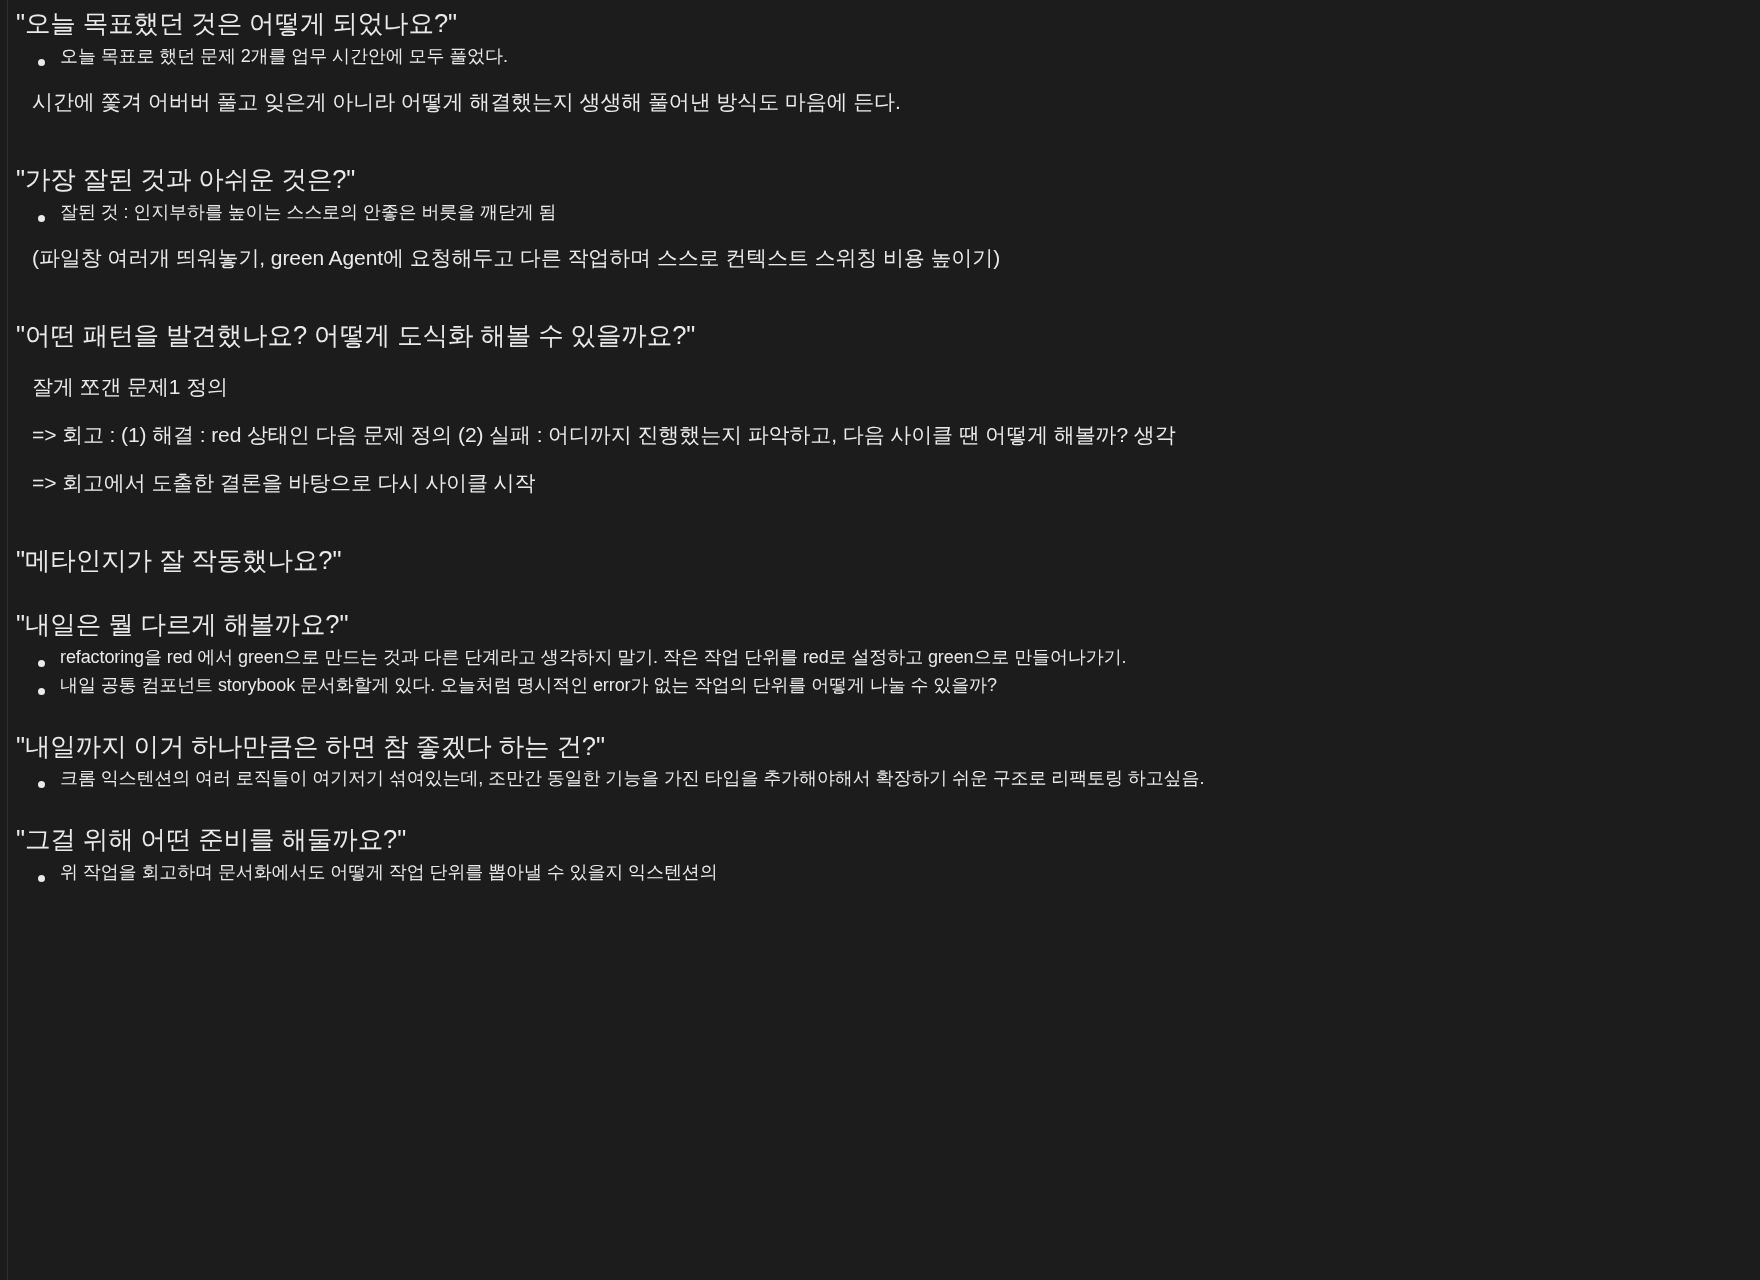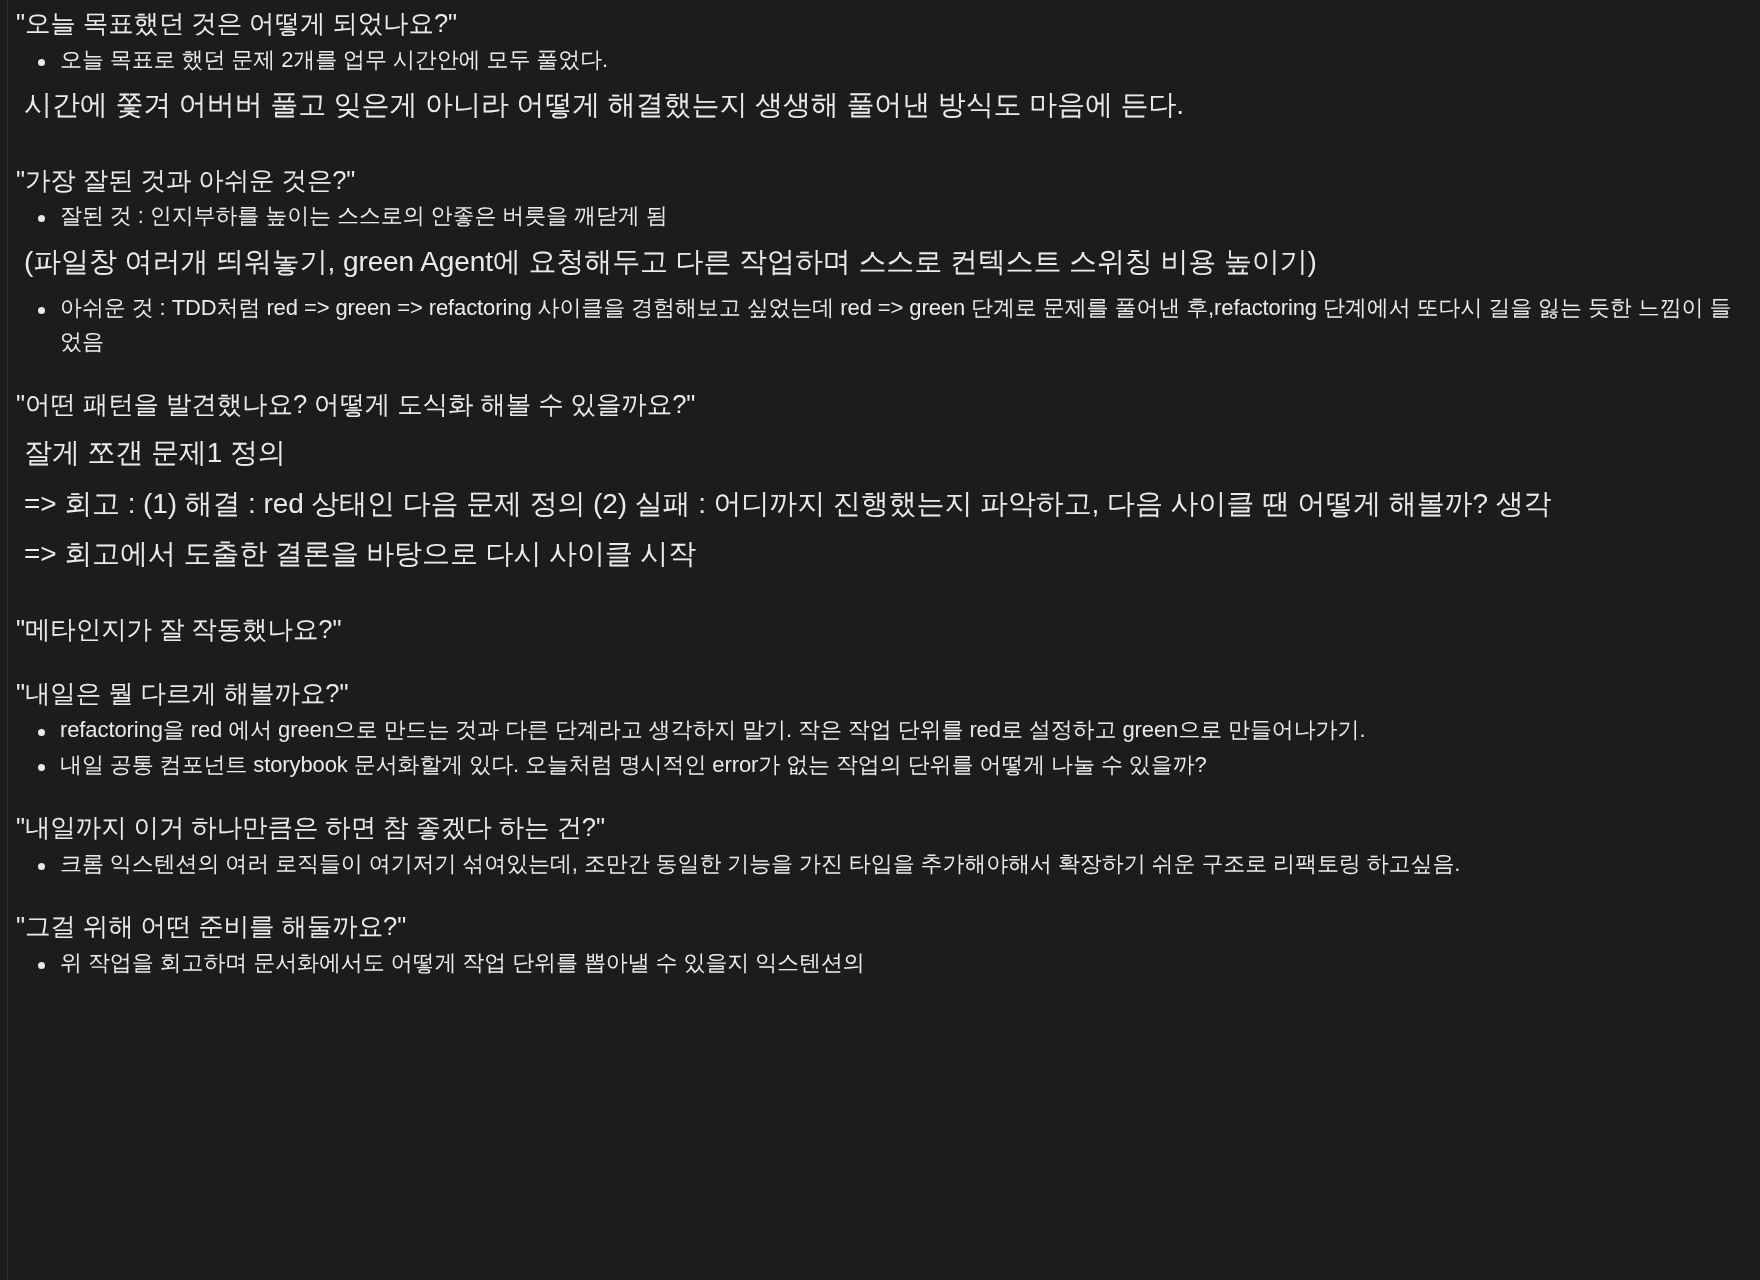--- a/index.html
+++ b/index.html
@@ -30,42 +30,42 @@
     border-right: 1px solid #2e2e2e;
   }
   .content {
     padding-left: 16px;
     padding-right: 16px;
   }
   .block {
     margin: 0;
   }
   .para {
-    font-size: 28px;
+    font-size: 21px;
     line-height: 1.52;
     color: #eaeaea;
-    margin: 8px;
+    margin: 16px;
     letter-spacing: -0.1px;
     white-space: pre-wrap;
   }
   .quote-head {
     font-size: 25.5px;
     line-height: 1.52;
     color: #eaeaea;
     margin: 0;
     letter-spacing: -0.1px;
   }
   ul.bullets {
     margin: 0;
     padding: 0 0 0 34px;
     list-style: none;
   }
   ul.bullets li {
     position: relative;
-    font-size: 22px;
+    font-size: 18px;
     line-height: 1.52;
     color: #eaeaea;
     margin: 0 0 1px 0;
     padding-left: 10px;
     letter-spacing: -0.1px;
   }
   ul.bullets li::before {
     content: "";
     position: absolute;
     left: -12px;
@@ -95,23 +95,20 @@
     </div>
 
     <div class="spacer"></div>
 
     <div class="block">
       <p class="quote-head">"가장 잘된 것과 아쉬운 것은?"</p>
       <ul class="bullets">
         <li>잘된 것 : 인지부하를 높이는 스스로의 안좋은 버릇을 깨닫게 됨</li>
       </ul>
       <p class="para">(파일창 여러개 띄워놓기, green Agent에 요청해두고 다른 작업하며 스스로 컨텍스트 스위칭 비용 높이기)</p>
-      <ul class="bullets">
-        <li>아쉬운 것 : TDD처럼 red =&gt; green =&gt; refactoring 사이클을 경험해보고 싶었는데 red =&gt; green 단계로 문제를 풀어낸 후,refactoring 단계에서 또다시 길을 잃는 듯한 느낌이 들었음</li>
-      </ul>
     </div>
 
     <div class="spacer"></div>
 
     <div class="block">
       <p class="quote-head">"어떤 패턴을 발견했나요? 어떻게 도식화 해볼 수 있을까요?"</p>
       <p class="para">잘게 쪼갠 문제1 정의</p>
       <p class="para">=&gt; 회고 : (1) 해결 : red 상태인 다음 문제 정의 (2) 실패 : 어디까지 진행했는지 파악하고, 다음 사이클 땐 어떻게 해볼까? 생각</p>
       <p class="para">=&gt; 회고에서 도출한 결론을 바탕으로 다시 사이클 시작</p>
     </div>

